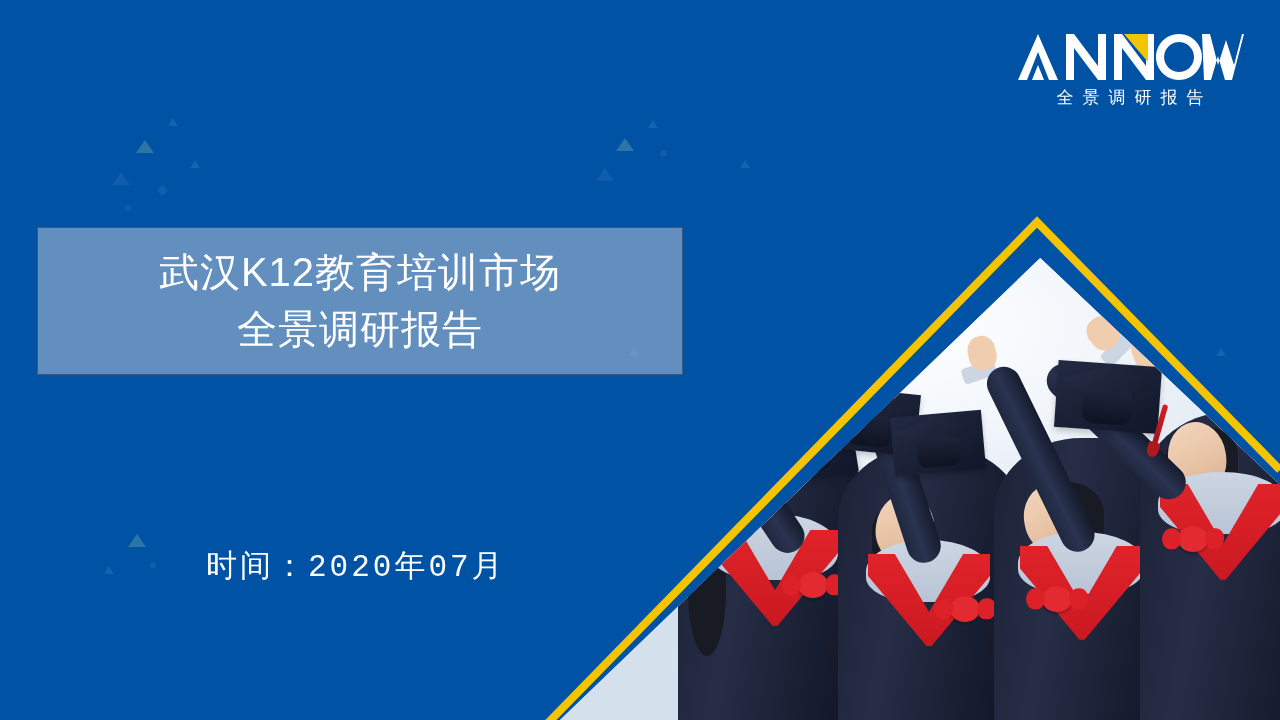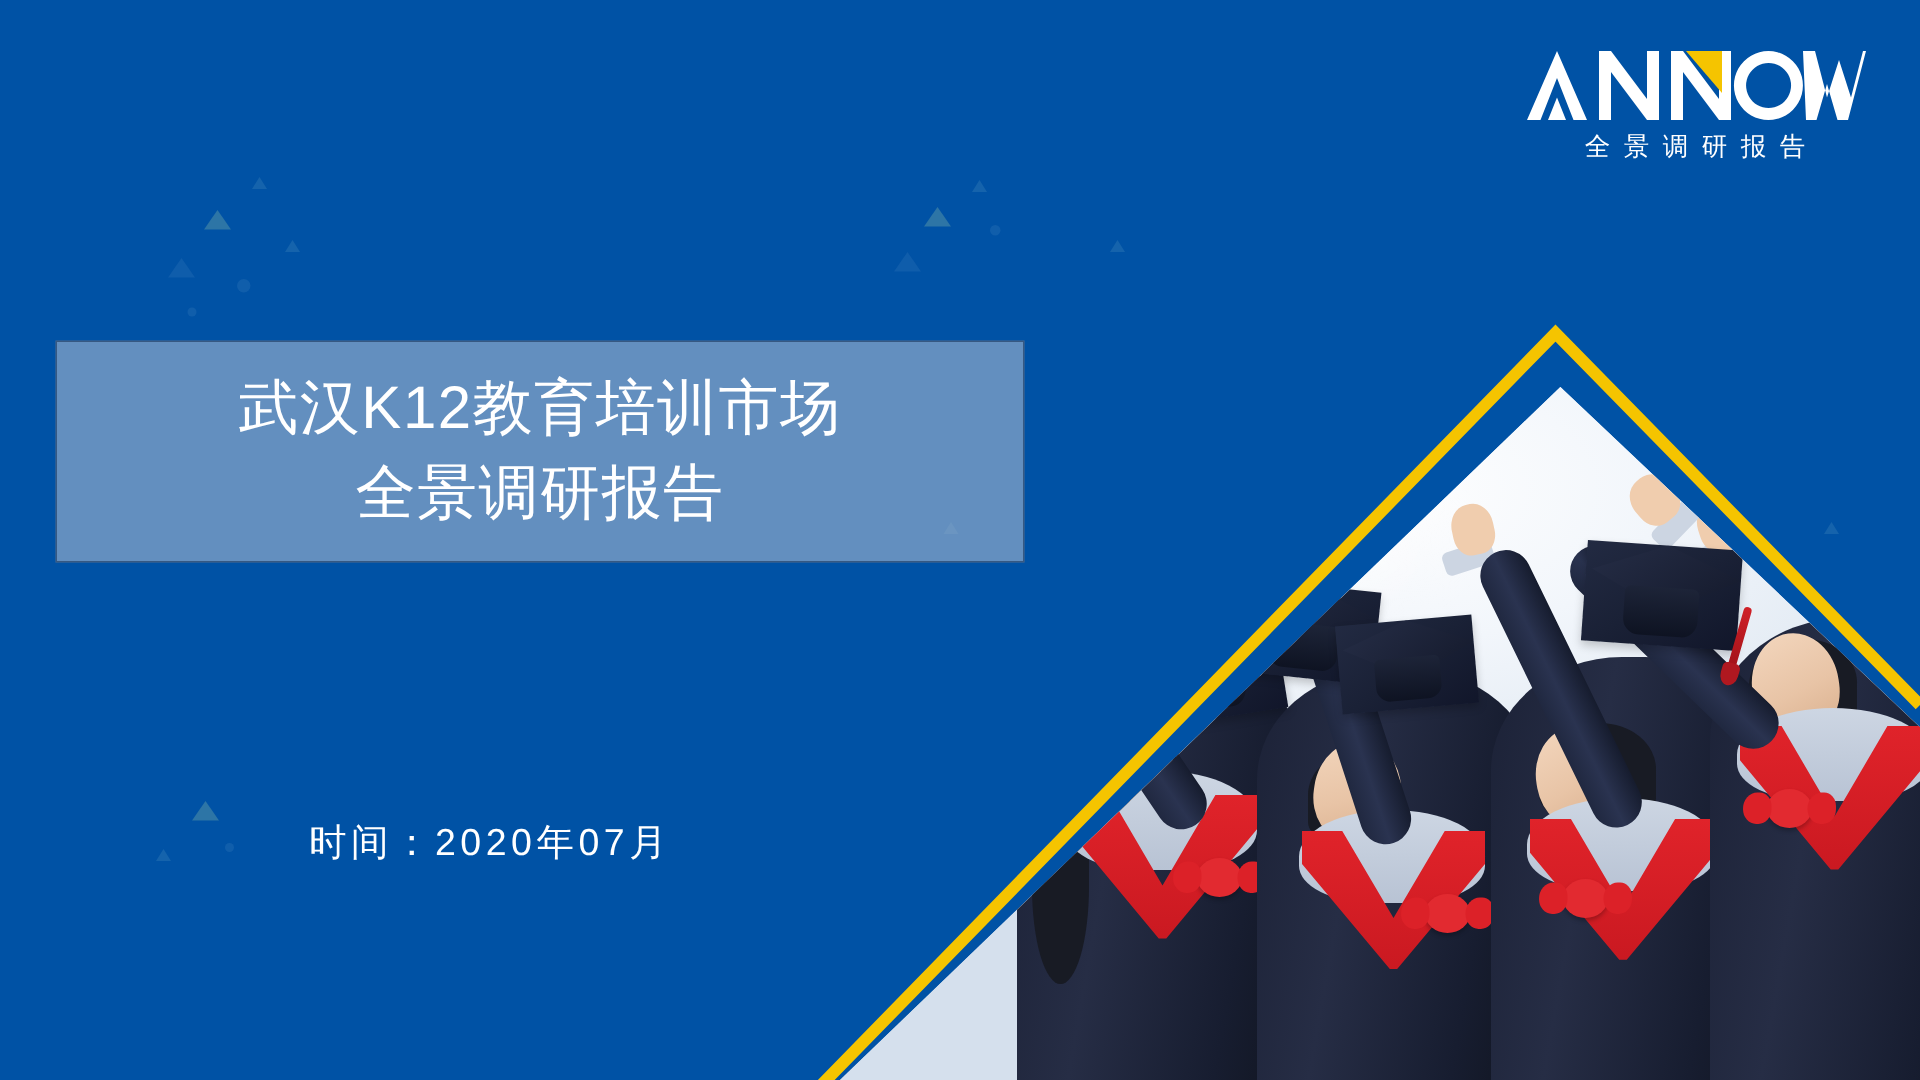--- a/index.html
+++ b/index.html
@@ -218,23 +218,24 @@
     text-align: center;
     white-space: nowrap;
   }
 
   .date-line {
     position: absolute;
     left: 206px;
     top: 545px;
     z-index: 4;
     color: #ffffff;
-    font-size: 25px;
+    font-size: 31px;
     letter-spacing: 3px;
     white-space: nowrap;
+    font-family: Liberation Mono, monospace;
   }
 
   
   .logo {
     position: absolute;
     right: 36px;
     top: 32px;
     z-index: 5;
     text-align: center;
   }

